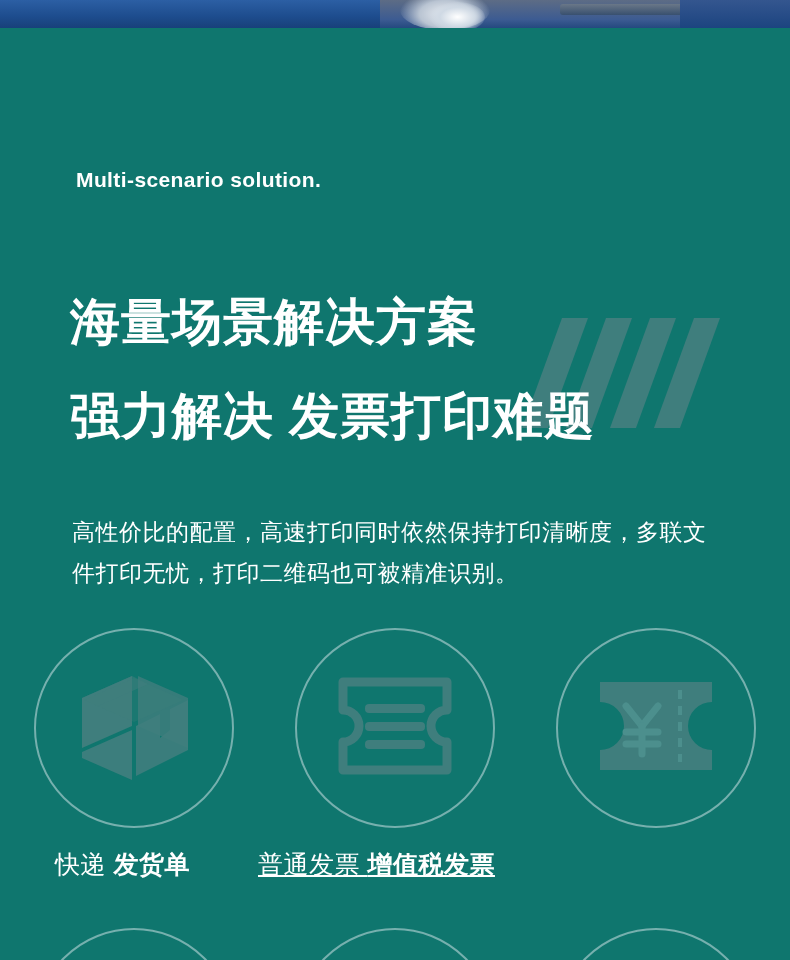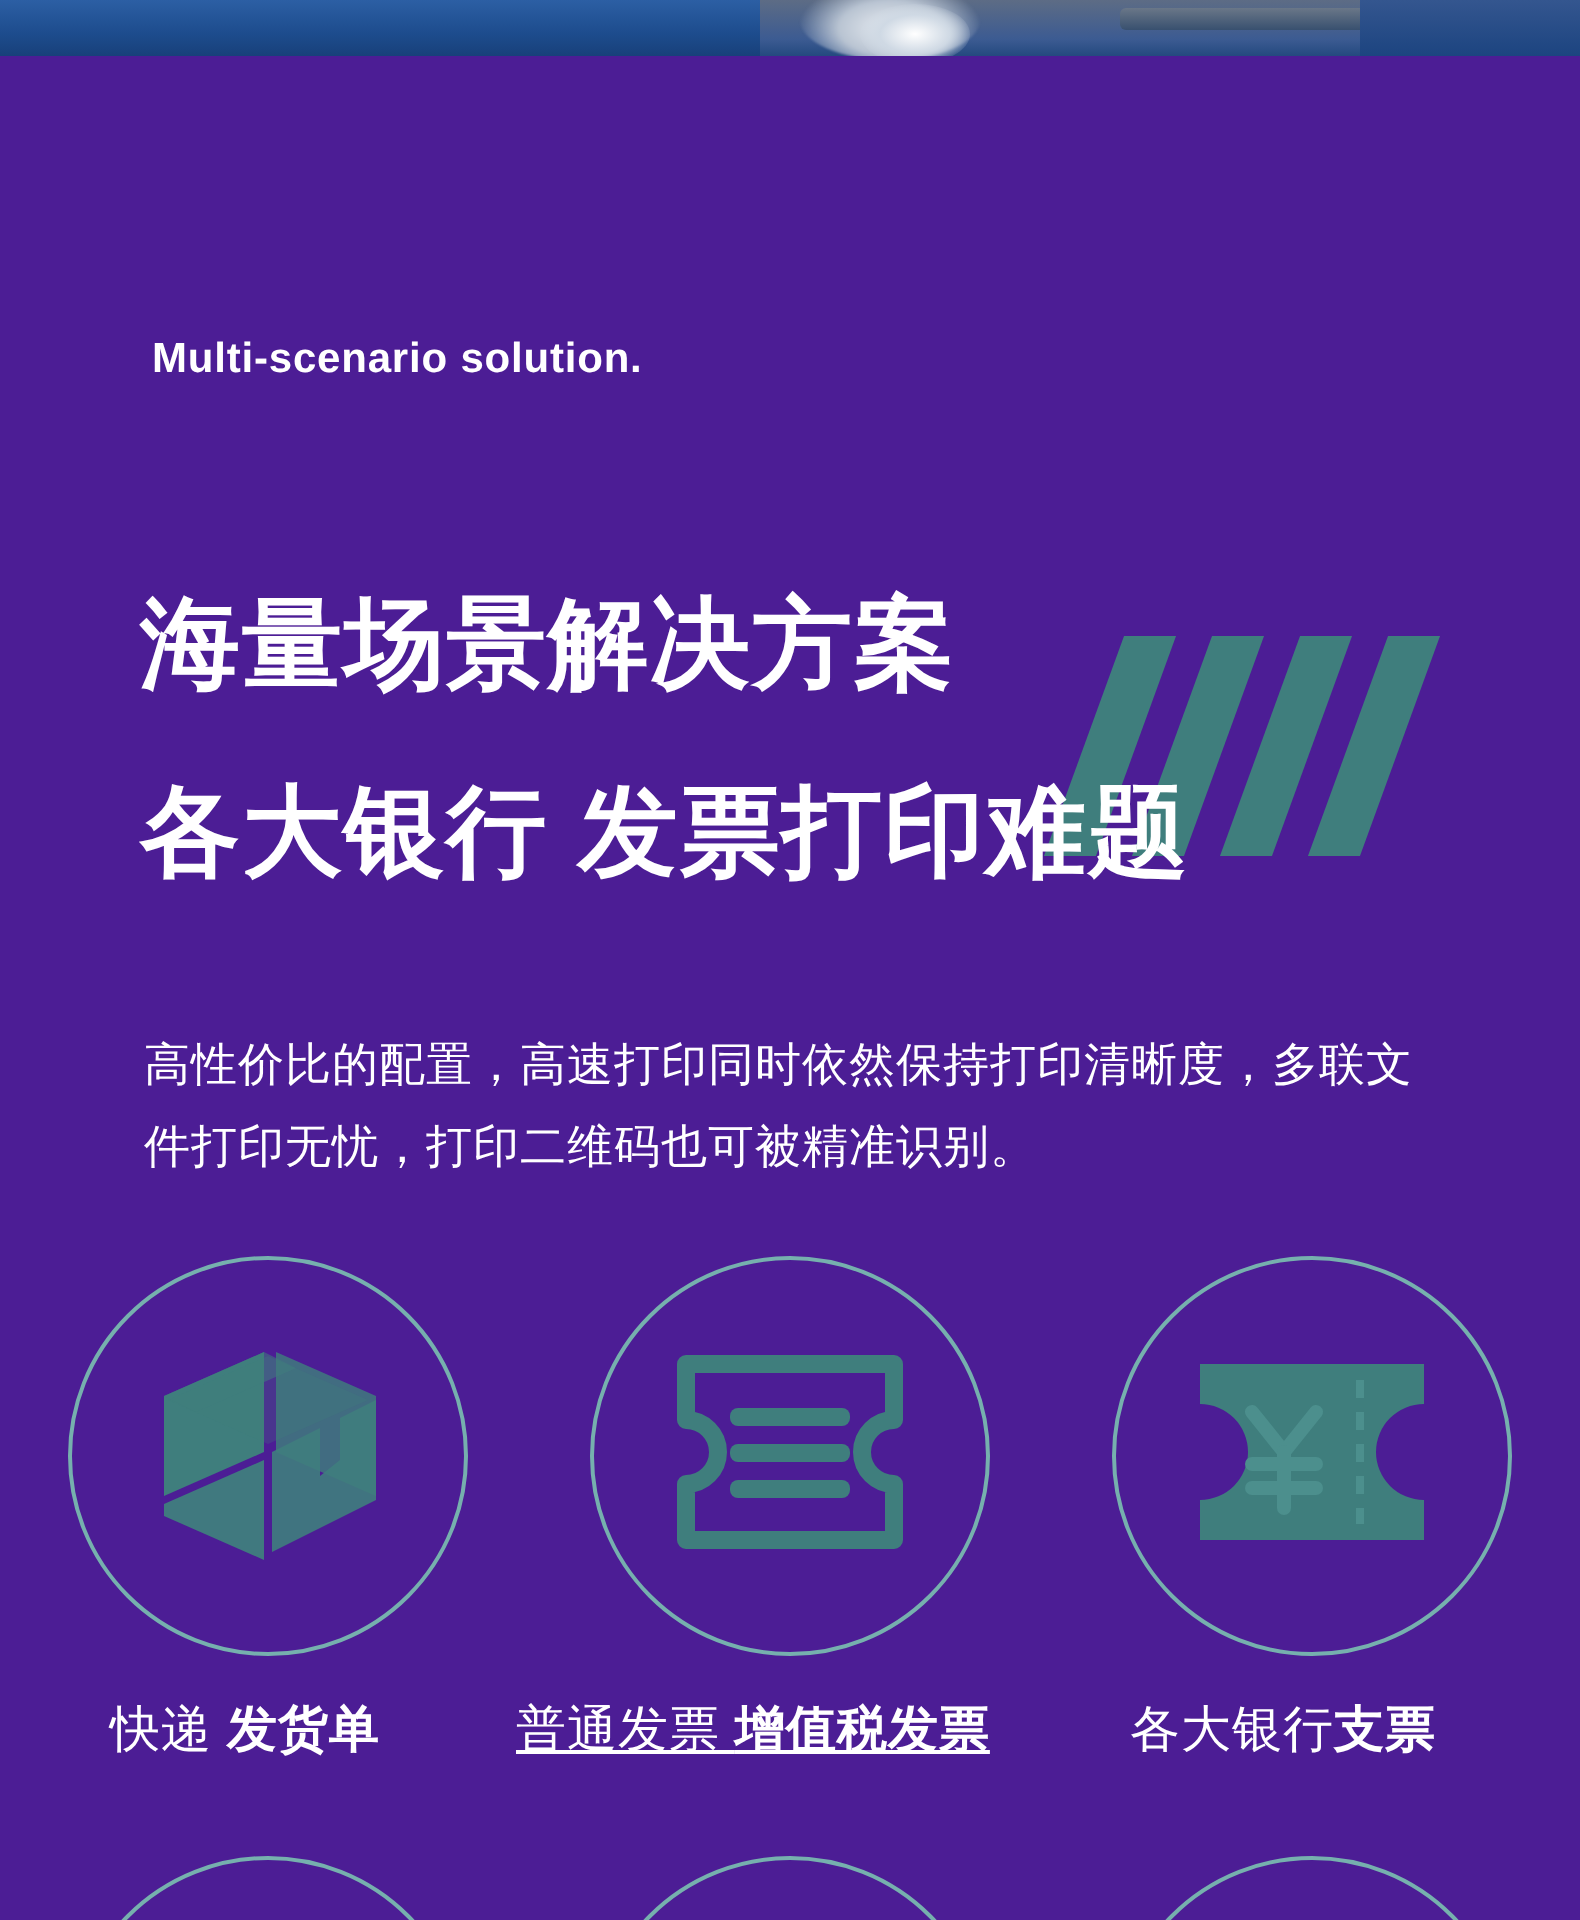--- a/index.html
+++ b/index.html
@@ -10,21 +10,21 @@
     width: 790px;
     height: 960px;
     overflow: hidden;
     background: #4c8f8d;
     font-family: "Liberation Sans", sans-serif;
   }
   .page {
     position: relative;
     width: 790px;
     height: 960px;
-    background: #4c1d95;
+    background: #0f766e;
     overflow: hidden;
   }
 
   
   .top-strip {
     position: absolute;
     left: 0; top: 0;
     width: 790px;
     height: 28px;
     background: #1b4a86;
@@ -221,21 +221,21 @@
   <div class="eyebrow">Multi-scenario solution.</div>
 
   <div class="headline">
     <div class="slashes">
       <div class="slash s1"></div>
       <div class="slash s2"></div>
       <div class="slash s3"></div>
       <div class="slash s4"></div>
     </div>
     <div class="line">海量场景解决方案</div>
-    <div class="line">各大银行 发票打印难题</div>
+    <div class="line">强力解决 发票打印难题</div>
   </div>
 
   <div class="paragraph">高性价比的配置，高速打印同时依然保持打印清晰度，多联文件打印无忧，打印二维码也可被精准识别。</div>
 
   <div class="icon-row">
 
     <div class="icon-cell c1">
       <div class="circle">
         <span>
           <svg width="120" height="116" viewBox="0 0 120 116" aria-hidden="true">
@@ -283,21 +283,20 @@
           </svg>
         </span>
       </div>
     </div>
 
   </div>
 
   <div class="caption-row">
     <div class="caption p1"><span>快递 </span><b>发货单</b></div>
     <div class="caption p2"><span>普通发票 </span><b>增值税发票</b></div>
-    <div class="caption p3"><span>各大银行</span><b>支票</b></div>
   </div>
 
   <div class="icon-row-2">
     <div class="circle-stub c1"></div>
     <div class="circle-stub c2"></div>
     <div class="circle-stub c3"></div>
   </div>
 
 </div>
 

